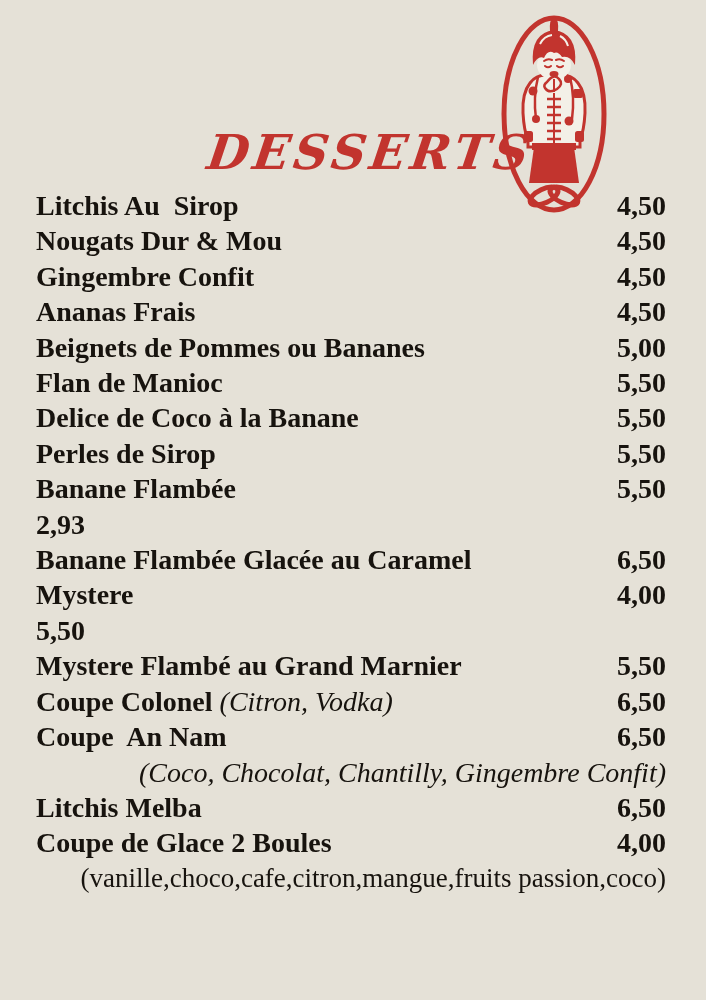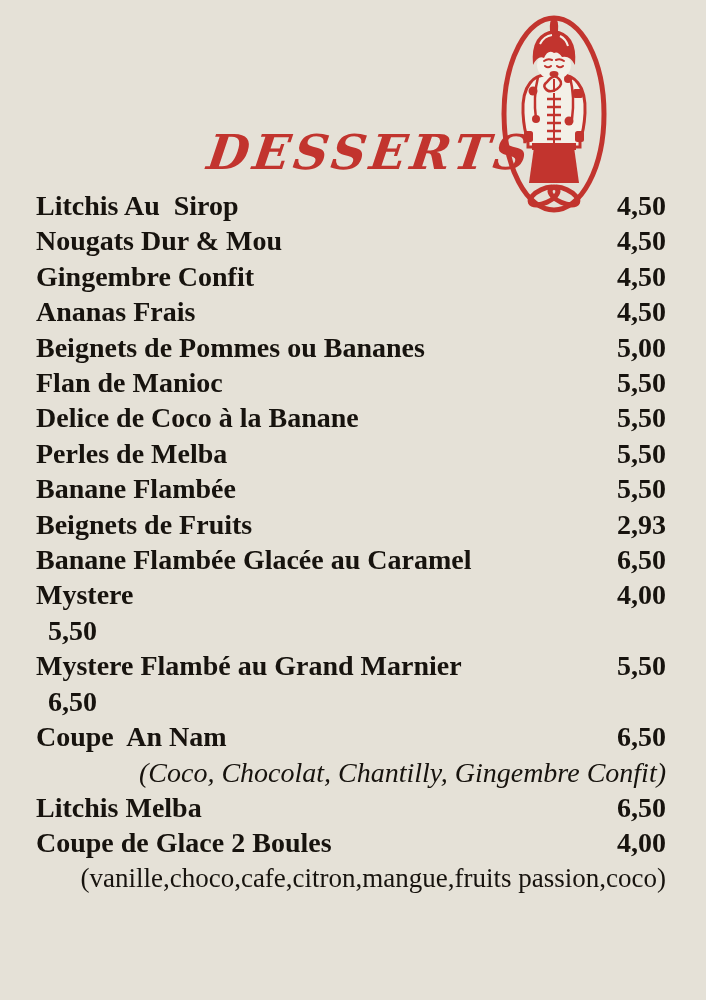--- a/index.html
+++ b/index.html
@@ -41,21 +41,21 @@
     font-size:28px;
     font-weight:bold;
   }
   .name{white-space:pre-wrap;}
   .detail{
     font-weight:normal;
     font-style:italic;
     font-size:28px;
     white-space:pre-wrap;
   }
-  .price{font-weight:bold;margin-left:12px;}
+  .price{font-weight:bold;}
   .note{
     line-height:35.4px;
     font-size:27px;
     font-weight:normal;
     white-space:pre-wrap;
   }
   .note.italic{font-style:italic;font-size:28px;}
 </style>
 </head>
 <body>
@@ -137,47 +137,47 @@
     </div>
     <div class="row">
       <span class="name">Flan de Manioc</span>
       <span class="price">5,50</span>
     </div>
     <div class="row">
       <span class="name">Delice de Coco à la Banane</span>
       <span class="price">5,50</span>
     </div>
     <div class="row">
-      <span class="name">Perles de Melba</span>
+      <span class="name">Perles de Sirop</span>
       <span class="price">5,50</span>
     </div>
     <div class="row">
       <span class="name">Banane Flambée</span>
       <span class="price">5,50</span>
     </div>
     <div class="row">
-      <span class="name">Beignets de Fruits</span>
       <span class="price">2,93</span>
     </div>
     <div class="row">
       <span class="name">Banane Flambée Glacée au Caramel</span>
       <span class="price">6,50</span>
     </div>
     <div class="row">
       <span class="name">Mystere</span>
       <span class="price">4,00</span>
     </div>
     <div class="row">
       <span class="price">5,50</span>
     </div>
     <div class="row">
       <span class="name">Mystere Flambé au Grand Marnier</span>
       <span class="price">5,50</span>
     </div>
     <div class="row">
+      <span class="name">Coupe Colonel<span class="detail"> (Citron, Vodka)</span></span>
       <span class="price">6,50</span>
     </div>
     <div class="row">
       <span class="name">Coupe  An Nam</span>
       <span class="price">6,50</span>
     </div>
     <div class="note italic">(Coco, Chocolat, Chantilly, Gingembre Confit)</div>
     <div class="row">
       <span class="name">Litchis Melba</span>
       <span class="price">6,50</span>

